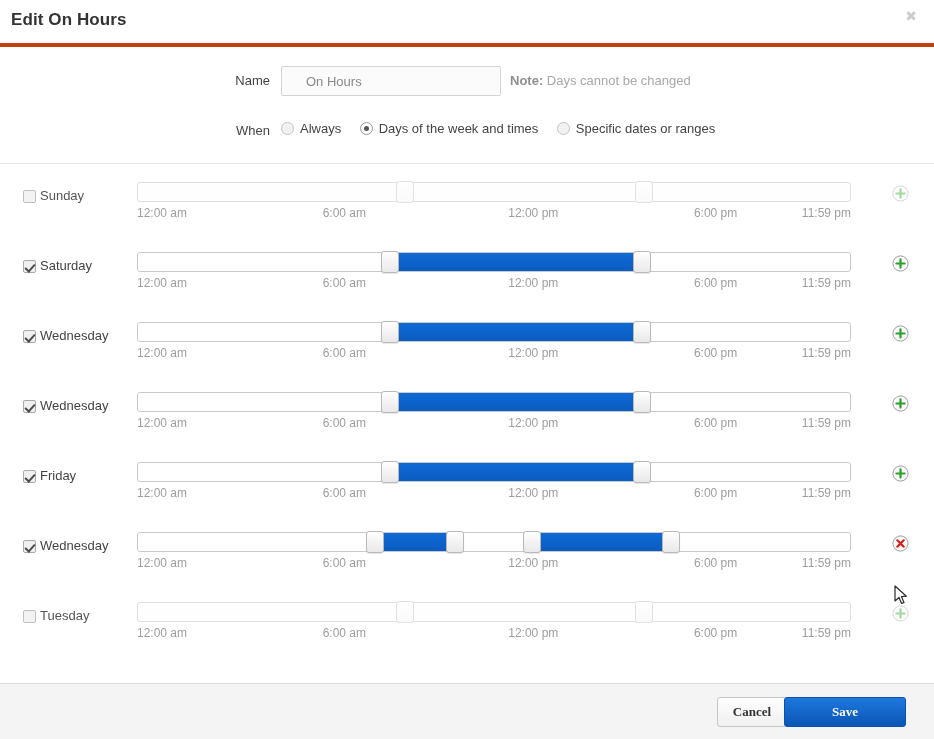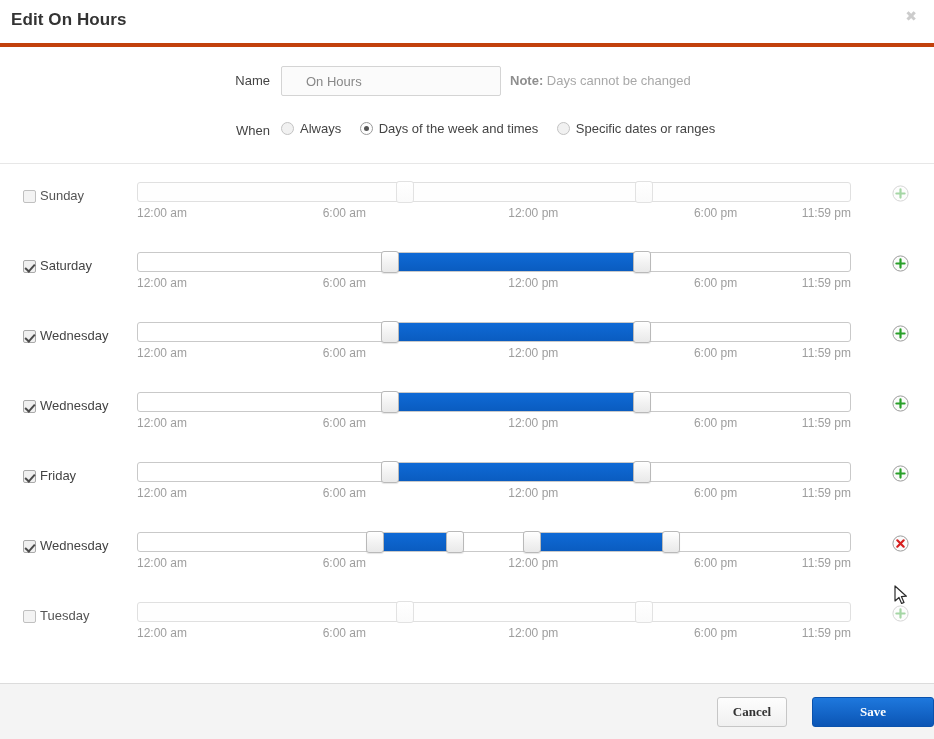--- a/index.html
+++ b/index.html
@@ -233,21 +233,21 @@
     outline: none;
   }
   .btn-cancel {
     right: 147px;
     width: 70px;
     border: 1px solid #c6c6c6;
     background: linear-gradient(to bottom, #fdfdfd 0%, #f0f0f0 100%);
     color: #333333;
   }
   .btn-save {
-    right: 0;
+    right: 28px;
     width: 122px;
     border: 1px solid #0a52ad;
     background: linear-gradient(to bottom, #1e78dd 0%, #0b55b5 100%);
     color: #ffffff;
   }
 </style>
 </head>
 <body>
 
 <div class="dialog">

